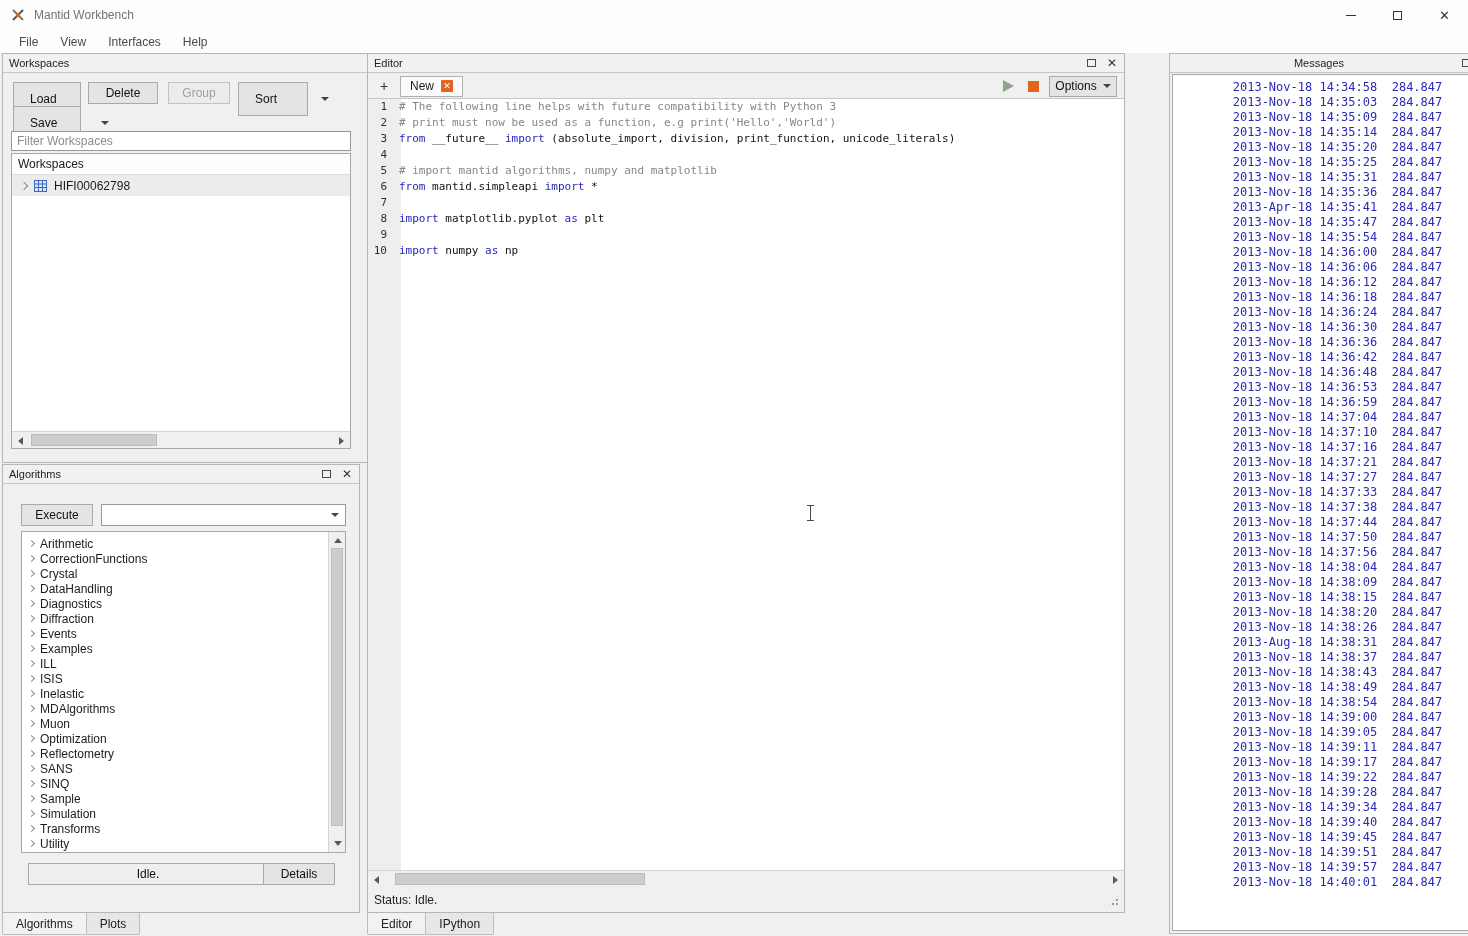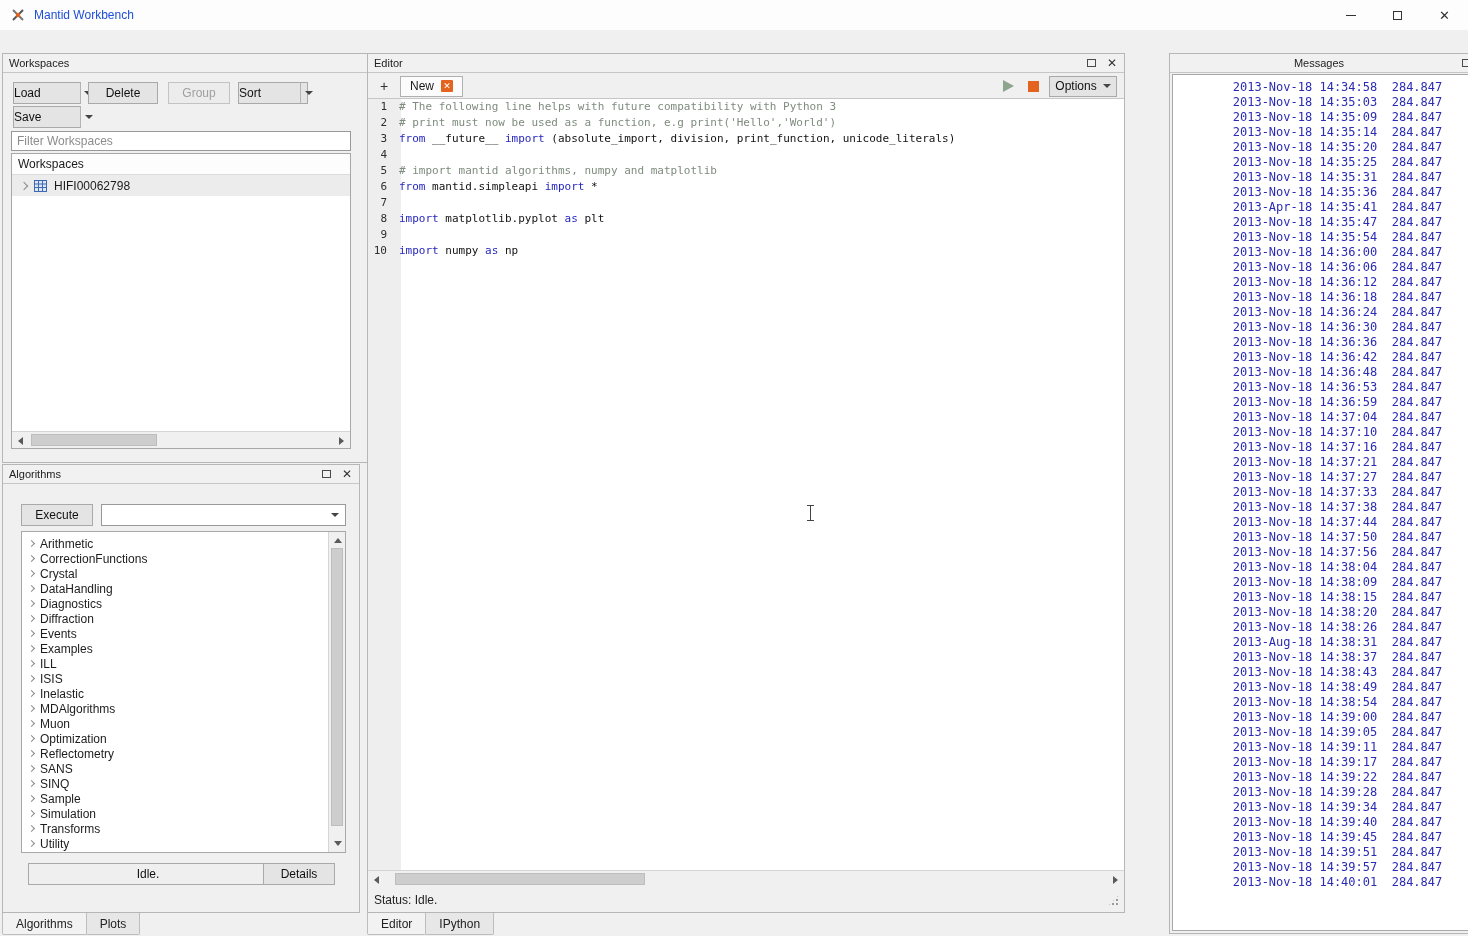--- a/index.html
+++ b/index.html
@@ -3,41 +3,41 @@
 <meta charset="utf-8">
 <style>
   * { box-sizing: border-box; margin: 0; padding: 0; }
   html,body { width:1468px; height:936px; }
   body { font-family:"Liberation Sans", sans-serif; font-size:12px; color:#1a1a1a; }
   .app { position:relative; width:1468px; height:936px; background:#f0f0f0; overflow:hidden; }
 
   
   .titlebar { position:absolute; left:0; top:0; right:0; height:30px; background:#fdfdfd; display:flex; align-items:center; }
   .app-icon { margin-left:10px; width:16px; height:16px; display:inline-flex; }
-  .title-text { margin-left:8px; color:#1d4ed8; font-size:12px; }
+  .title-text { margin-left:8px; color:#737373; font-size:12px; }
   .win-controls { margin-left:auto; display:flex; height:100%; }
   .win-btn { width:47px; height:100%; display:flex; align-items:center; justify-content:center; color:#333; font-size:13px; }
   .min-bar { width:10px; height:1px; background:#333; display:inline-block; }
   .max-box { width:9px; height:9px; border:1px solid #333; display:inline-block; }
 
   
   .menubar { position:absolute; left:0; top:30px; right:0; height:23px; background:#fdfdfd; display:flex; align-items:center; padding-left:8px; }
   .menu-item { padding:0 11px; color:#4a4a4a; height:100%; display:flex; align-items:center; }
 
   
   .panel { position:absolute; background:#f0f0f0; border:1px solid #b6b6b6; }
   .panel-header { height:19px; display:flex; align-items:center; padding:0 5px 0 6px; font-size:11px; color:#222; background:#f1f1f1; border-bottom:1px solid #c6c6c6; }
   .panel-title { flex:1; }
   .float-icon { width:9px; height:8px; border:1px solid #4a4a4a; margin-right:11px; flex:none; }
   .close-icon { font-size:12px; color:#333; line-height:1; margin-right:2px; }
 
   
   .btn { position:absolute; height:22px; background:#e4e4e4; border:1px solid #a9a9a9; display:flex; align-items:center; justify-content:center; font-size:12px; color:#111; }
   .btn.disabled { background:#ececec; border-color:#c3c3c3; color:#9f9f9f; }
-  .split-btn { justify-content:flex-start; padding:0;gap:39px; }
+  .split-btn { justify-content:flex-start; padding:16px;gap:39px; }
   .btn-label { flex:1; text-align:center; }
   .btn-arrow { width:16px; height:100%; border-left:1px solid #b4b4b4; display:flex; align-items:center; justify-content:center; flex:none; }
   .darr { width:0; height:0; border-left:4px solid transparent; border-right:4px solid transparent; border-top:4px solid #444; display:inline-block; }
 
   
   .chev { width:6px; height:6px; border-top:1px solid #8a8a8a; border-right:1px solid #8a8a8a; transform:rotate(45deg); display:inline-block; flex:none; }
   .tri-up   { width:0;height:0;border-left:4px solid transparent;border-right:4px solid transparent;border-bottom:5px solid #5a5a5a; }
   .tri-down { width:0;height:0;border-left:4px solid transparent;border-right:4px solid transparent;border-top:5px solid #5a5a5a; }
   .tri-left { width:0;height:0;border-top:4px solid transparent;border-bottom:4px solid transparent;border-right:5px solid #5a5a5a; }
   .tri-right{ width:0;height:0;border-top:4px solid transparent;border-bottom:4px solid transparent;border-left:5px solid #5a5a5a; }
@@ -144,20 +144,26 @@
       <span class="win-btn">
           <span class="min-bar"></span>
         </span>
       <span class="win-btn">
           <span class="max-box"></span>
         </span>
       <span class="win-btn">✕</span>
     </div>
   </div>
 
+  <div class="menubar">
+    <span class="menu-item">File</span>
+    <span class="menu-item">View</span>
+    <span class="menu-item">Interfaces</span>
+    <span class="menu-item">Help</span>
+  </div>
 
   <div class="panel ws-panel">
     <div class="panel-header">
       <span class="panel-title">Workspaces</span>
       <span class="float-icon"></span>
       <span class="close-icon">✕</span>
     </div>
     <div class="btn split-btn load-btn">
       <span class="btn-label">Load</span>
       <span class="btn-arrow">

